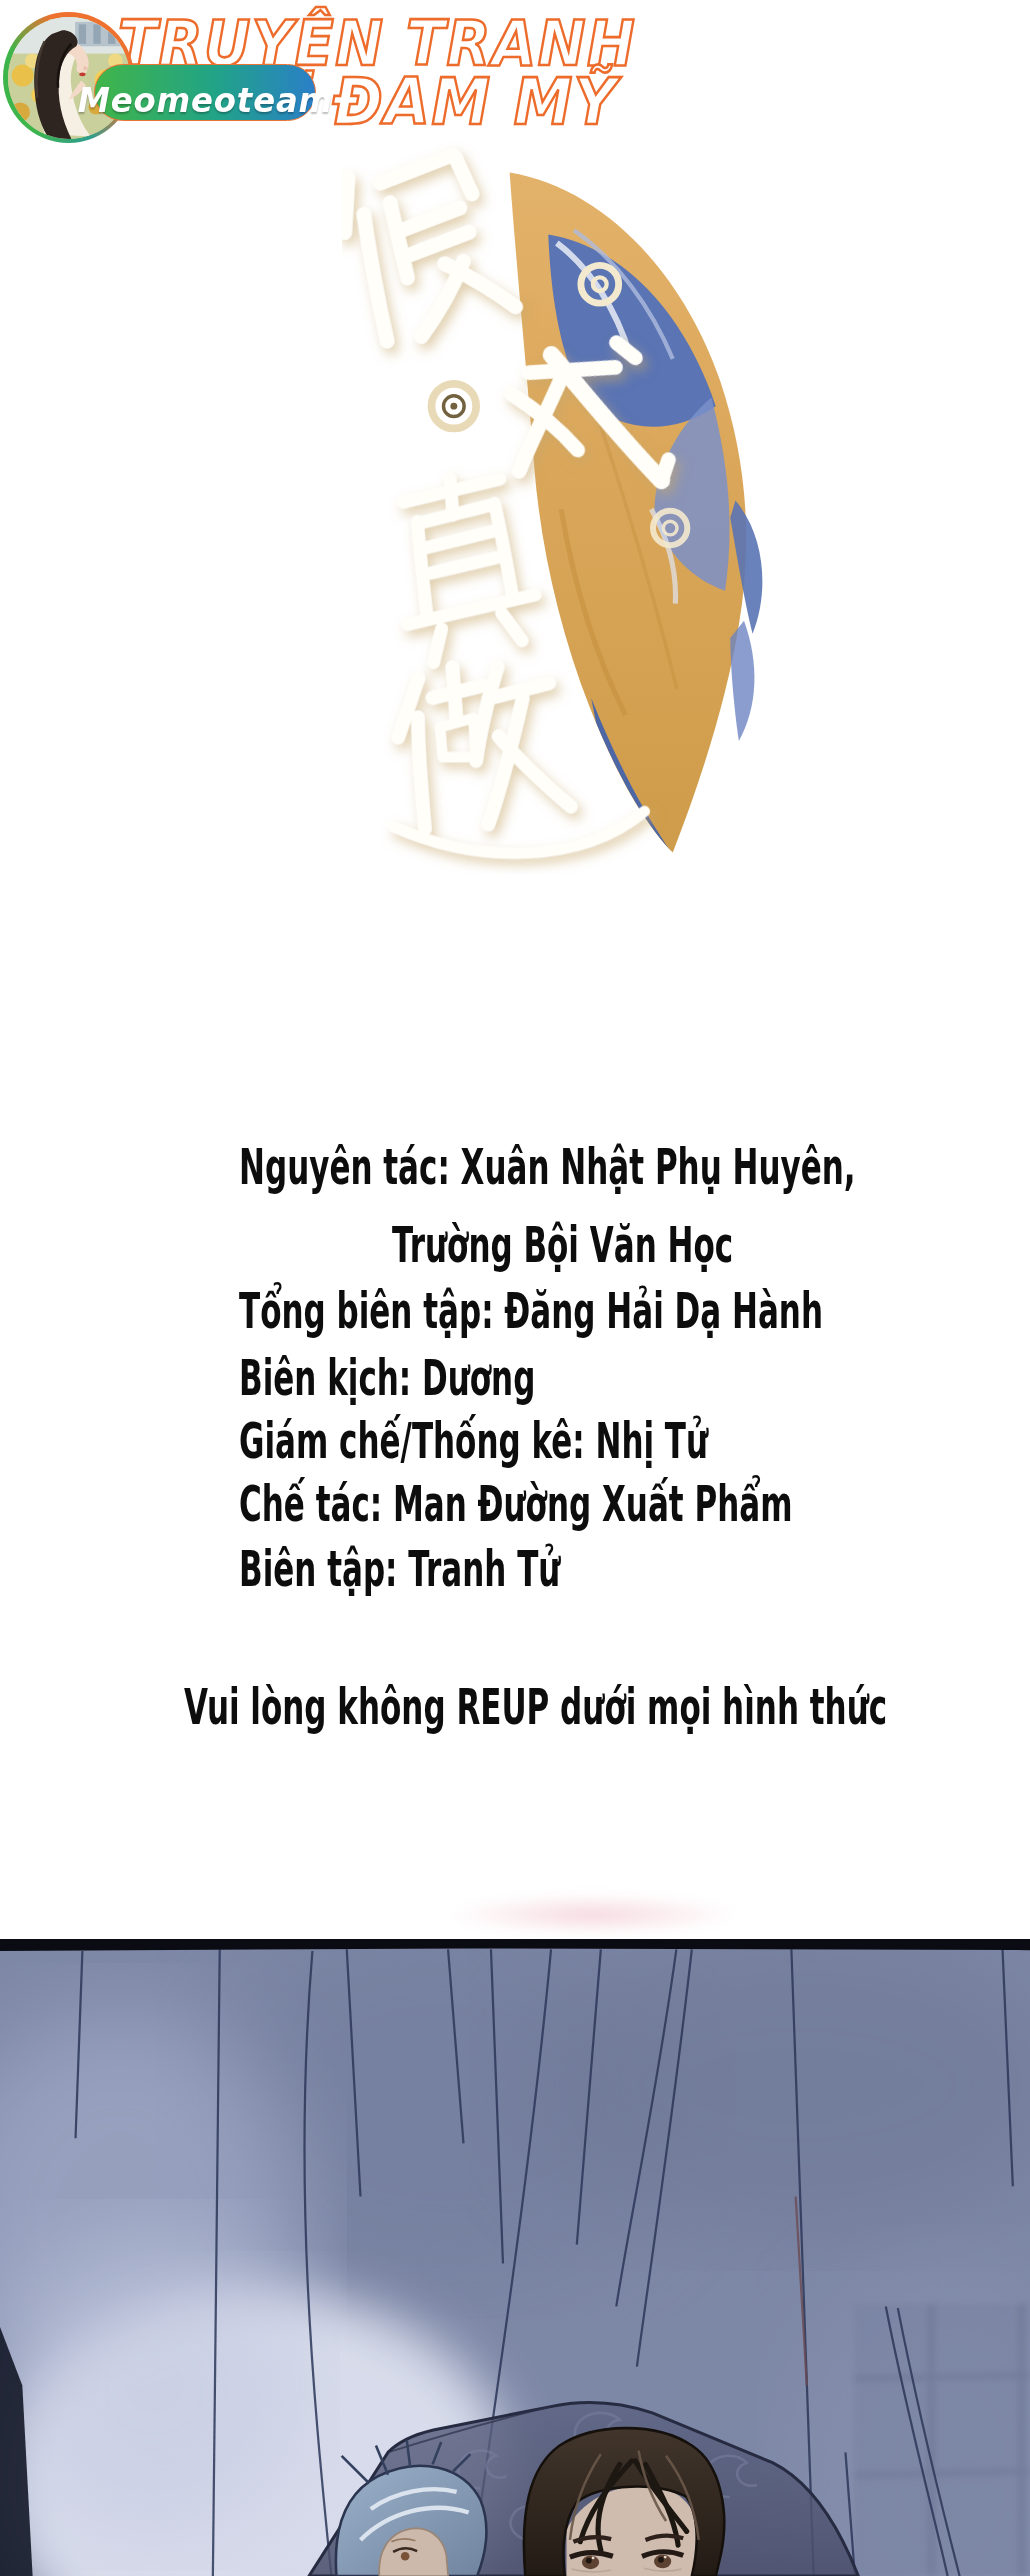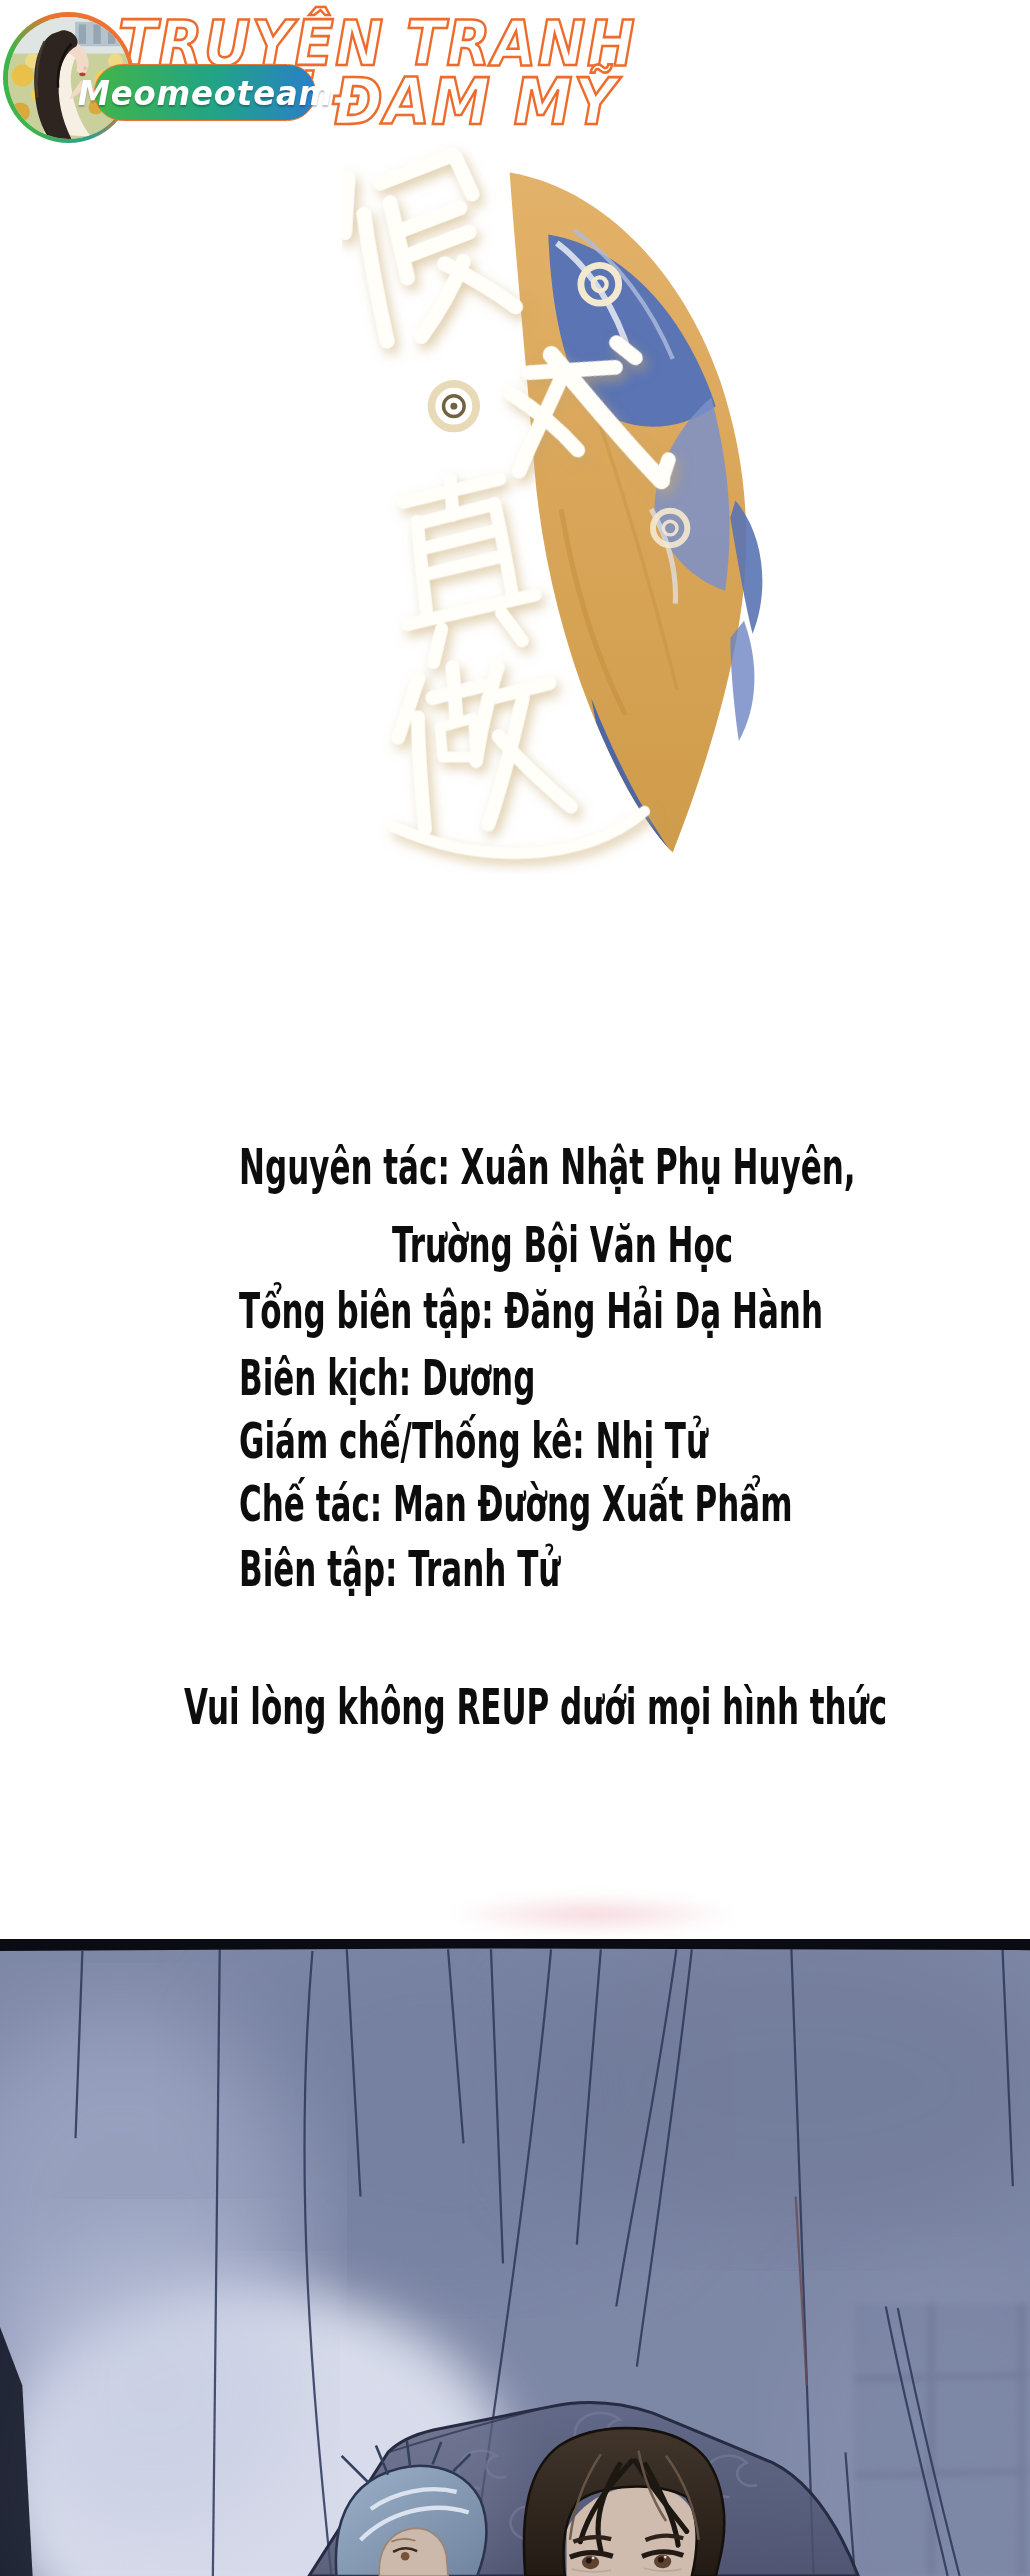--- a/index.html
+++ b/index.html
@@ -19,21 +19,21 @@
   .avatar{
     position:absolute;left:3.4px;top:12px;width:131px;height:131px;border-radius:50%;
     background:conic-gradient(#ee7130 0deg,#ee7130 115deg,#2f9e8f 160deg,#3db54a 215deg,#3db54a 295deg,#ee7130 345deg,#ee7130 360deg);
     z-index:2;display:flex;align-items:center;justify-content:center;
   }
   .avatar svg{width:122px;height:122px;border-radius:50%;display:block;background:#cdd79a;}
   .badge{
     position:absolute;left:94px;top:64px;width:220px;height:55px;border-radius:29px;
     background:linear-gradient(90deg,#41b549,#21a387 55%,#2a7fc8);
     border:1.7px solid #ea7434;z-index:3;
-    display:flex;align-items:center;justify-content:center;
+    display:flex;align-items:flex-end;justify-content:center;
   }
   .badge span{
     color:#fff;font-weight:bold;font-style:italic;font-size:34px;letter-spacing:0.9px;
     text-shadow:0 1.7px 1.7px rgba(0,0,0,.25);transform:scaleX(.95);
   }
   
   .title-art{position:absolute;left:342px;top:140px;width:434px;height:734px;}
   
   .credit{
     position:absolute;font-weight:bold;font-size:50px;color:#0d0d0d;white-space:nowrap;

